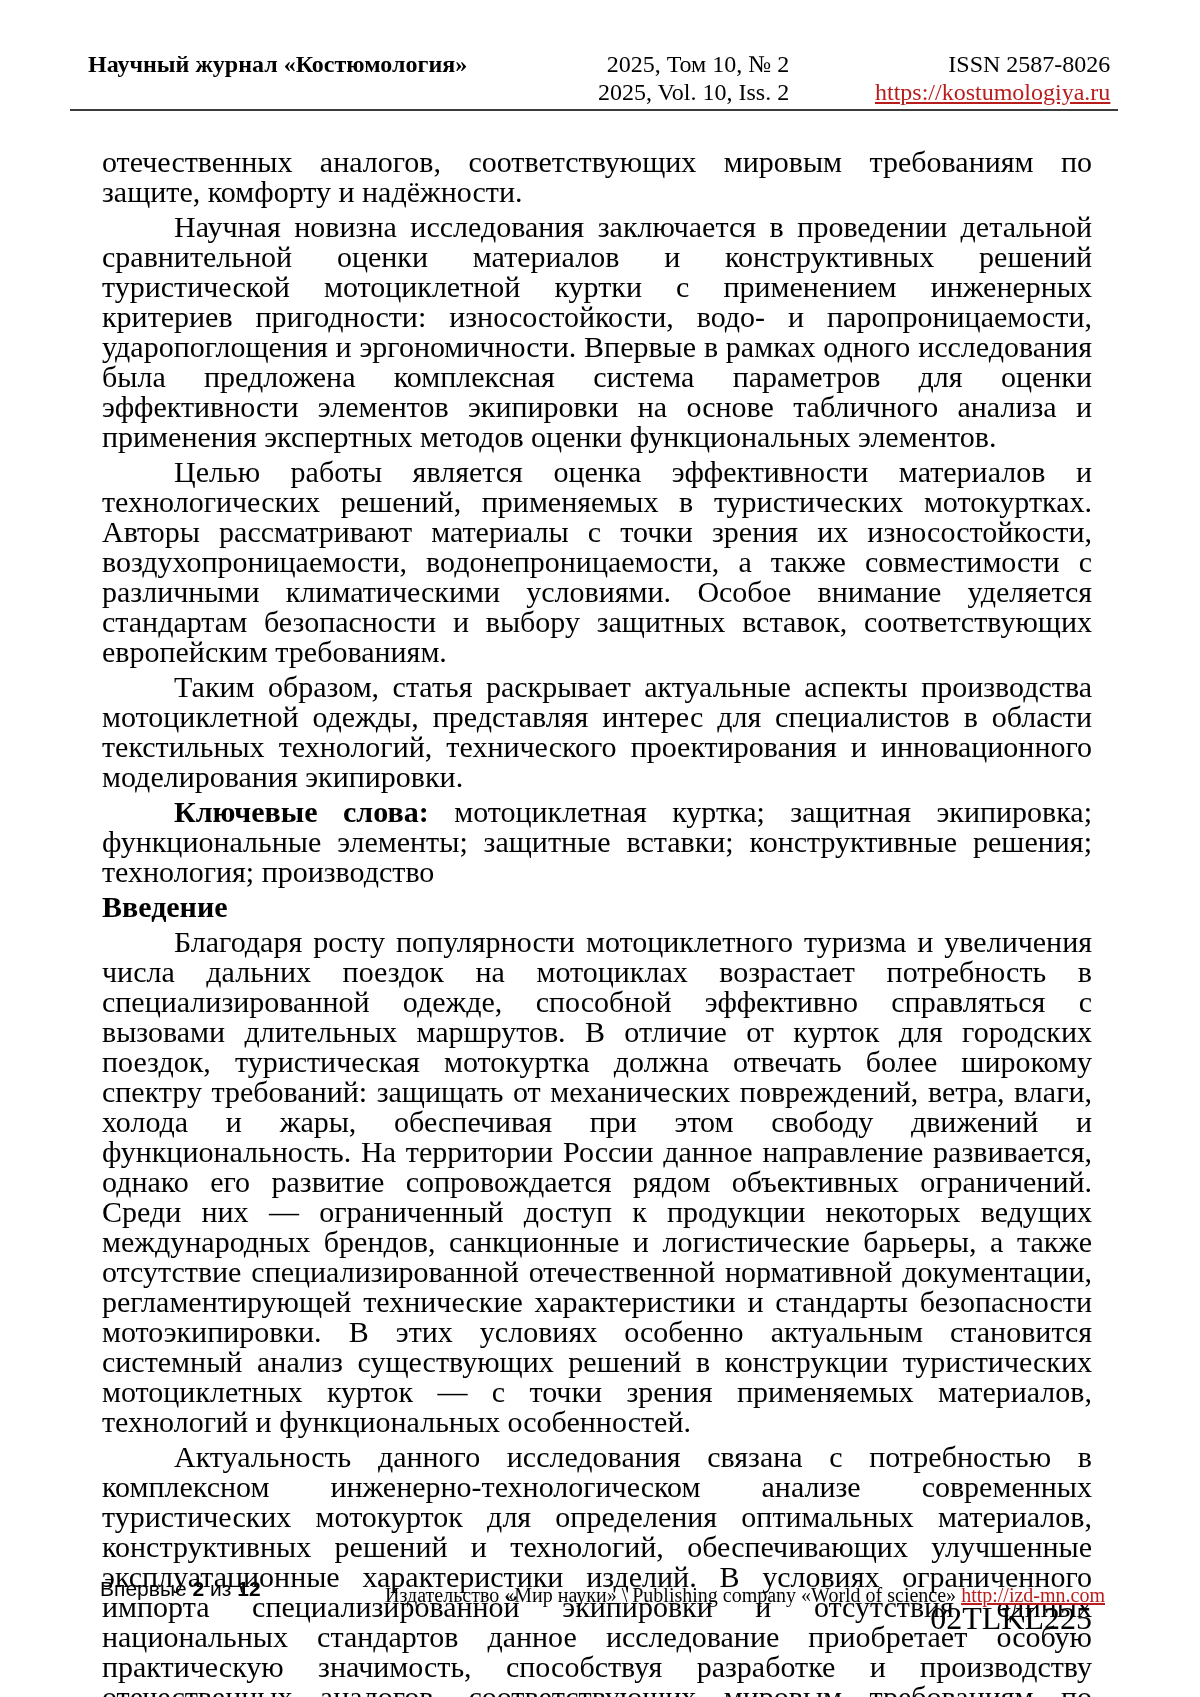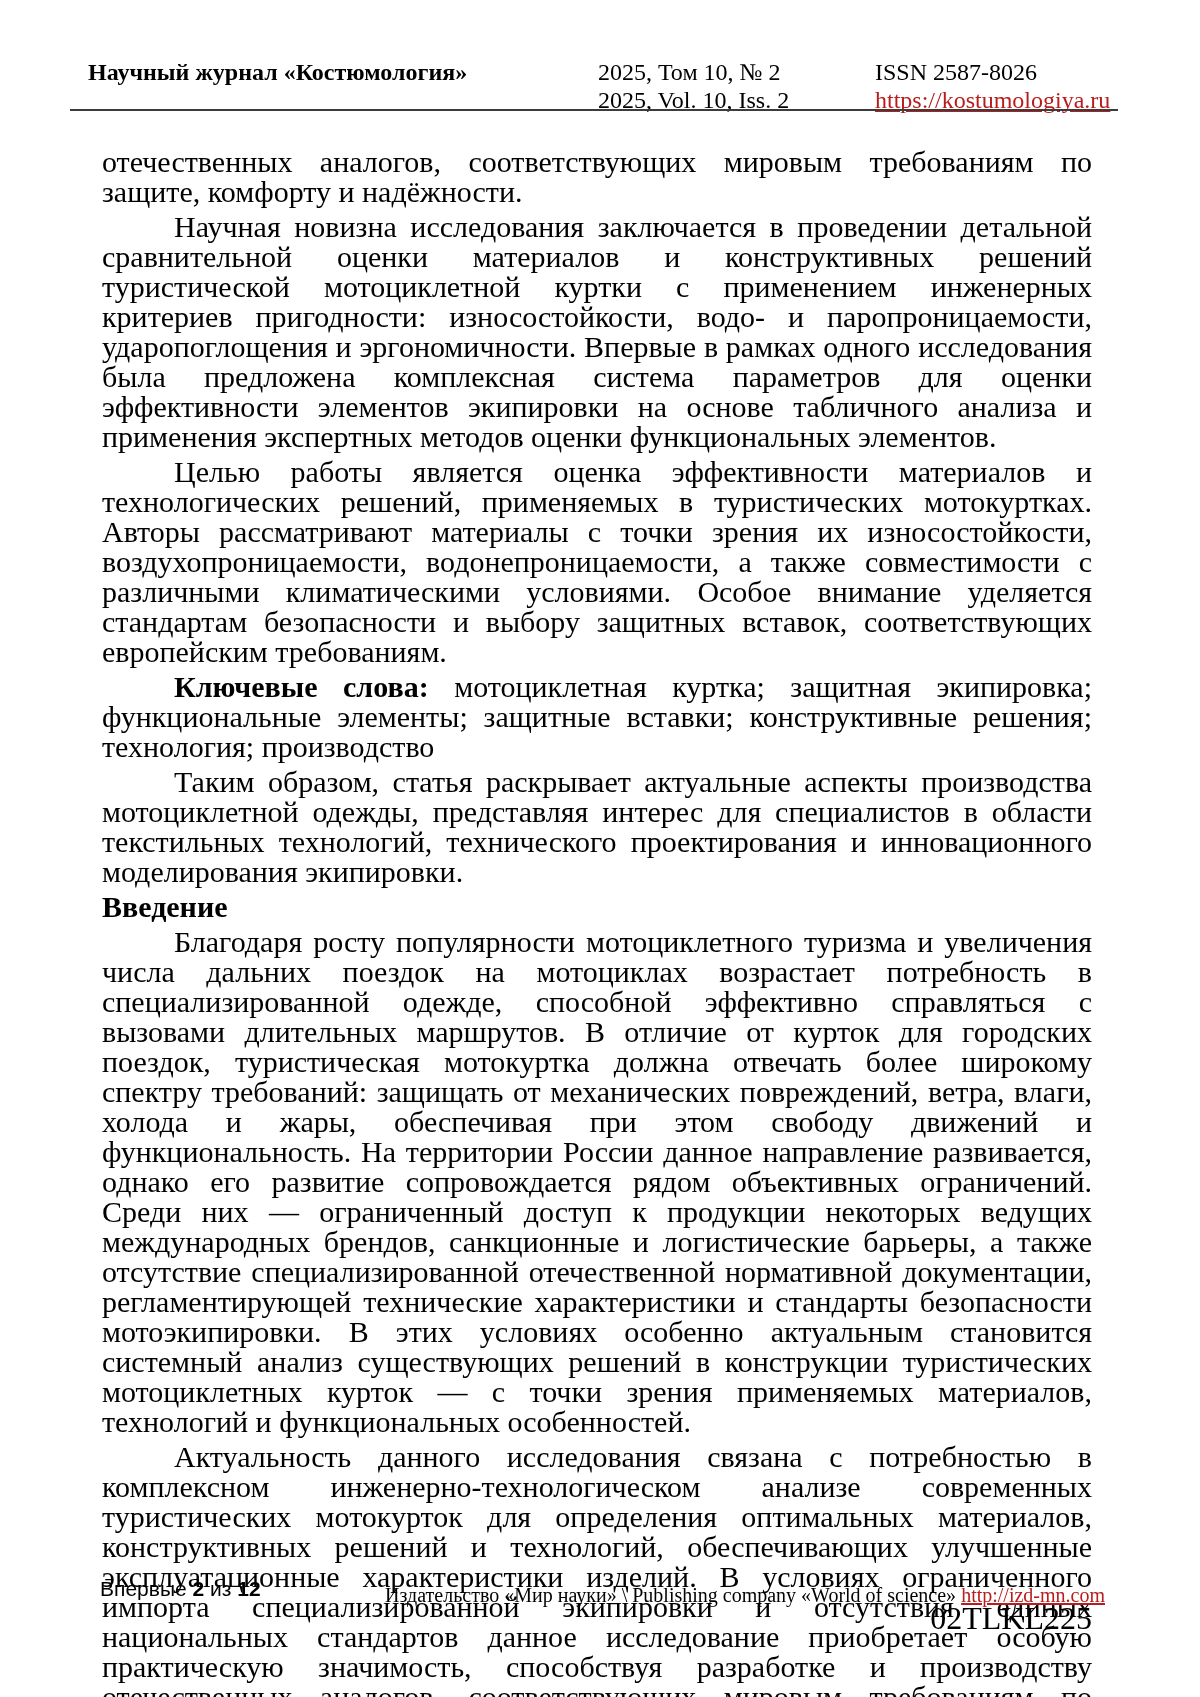--- a/index.html
+++ b/index.html
@@ -6,21 +6,21 @@
   body {
     width: 1200px; height: 1697px;
     background: #ffffff;
     color: #000000;
     font-family: "Liberation Serif", "DejaVu Serif", serif;
     position: relative;
     overflow: hidden;
   }
   
   .header { position: absolute; top: 42px; left: 0; width: 1200px; font-size: 24px; line-height: 28px; }
-  .header .col { position: absolute; top: 16px; white-space: nowrap; }
+  .header .col { position: absolute; top: 8px; white-space: nowrap; text-align: right; }
   .col-journal { left: 88px; font-weight: bold; }
   .col-issue { left: 598px; }
   .col-issn { left: 875px; }
   .header-rule {
     position: absolute; top: 109px; left: 70px; width: 1048px;
     border-top: 2px solid #3c3c3c; height: 0;
   }
   a.link { color: #b91c1c; text-decoration: underline; cursor: pointer; }
   
   .content {
@@ -77,23 +77,23 @@
     <div><a class="link" href="#">https://kostumologiya.ru</a></div>
   </div>
 </div>
 <div class="header-rule"></div>
 
 <div class="content">
 
   <p class="cont">отечественных аналогов, соответствующих мировым требованиям по защите, комфорту и надёжности.</p>
   <p>Научная новизна исследования заключается в проведении детальной сравнительной оценки материалов и конструктивных решений туристической мотоциклетной куртки с применением инженерных критериев пригодности: износостойкости, водо- и паропроницаемости, ударопоглощения и эргономичности. Впервые в рамках одного исследования была предложена комплексная система параметров для оценки эффективности элементов экипировки на основе табличного анализа и применения экспертных методов оценки функциональных элементов.</p>
   <p>Целью работы является оценка эффективности материалов и технологических решений, применяемых в туристических мотокуртках. Авторы рассматривают материалы с точки зрения их износостойкости, воздухопроницаемости, водонепроницаемости, а также совместимости с различными климатическими условиями. Особое внимание уделяется стандартам безопасности и выбору защитных вставок, соответствующих европейским требованиям.</p>
+  <p>Таким образом, статья раскрывает актуальные аспекты производства мотоциклетной одежды, представляя интерес для специалистов в области текстильных технологий, технического проектирования и инновационного моделирования экипировки.</p>
+
   <p><span class="bold">Ключевые слова:</span> <span>мотоциклетная куртка; защитная экипировка; функциональные элементы; защитные вставки; конструктивные решения; технология; производство</span></p>
-
-  <p>Таким образом, статья раскрывает актуальные аспекты производства мотоциклетной одежды, представляя интерес для специалистов в области текстильных технологий, технического проектирования и инновационного моделирования экипировки.</p>
 
   <p class="section-heading">Введение</p>
 
   <p>Благодаря росту популярности мотоциклетного туризма и увеличения числа дальних поездок на мотоциклах возрастает потребность в специализированной одежде, способной эффективно справляться с вызовами длительных маршрутов. В отличие от курток для городских поездок, туристическая мотокуртка должна отвечать более широкому спектру требований: защищать от механических повреждений, ветра, влаги, холода и жары, обеспечивая при этом свободу движений и функциональность. На территории России данное направление развивается, однако его развитие сопровождается рядом объективных ограничений. Среди них — ограниченный доступ к продукции некоторых ведущих международных брендов, санкционные и логистические барьеры, а также отсутствие специализированной отечественной нормативной документации, регламентирующей технические характеристики и стандарты безопасности мотоэкипировки. В этих условиях особенно актуальным становится системный анализ существующих решений в конструкции туристических мотоциклетных курток — с точки зрения применяемых материалов, технологий и функциональных особенностей.</p>
   <p>Актуальность данного исследования связана с потребностью в комплексном инженерно-технологическом анализе современных туристических мотокурток для определения оптимальных материалов, конструктивных решений и технологий, обеспечивающих улучшенные эксплуатационные характеристики изделий. В условиях ограниченного импорта специализированной экипировки и отсутствия единых национальных стандартов данное исследование приобретает особую практическую значимость, способствуя разработке и производству отечественных аналогов, соответствующих мировым требованиям по защите, комфорту и надёжности.</p>
   <p><span class="bold-italic">Цель исследования</span><span>: проанализировать конструктивные, технологические и функциональные особенности туристической мотоциклетной куртки с позиции инженерно-технологического подхода к обеспечению безопасности и комфорта мотоциклиста в условиях длительных поездок.</span></p>
 
 </div>
 
 <div class="page-counter">

